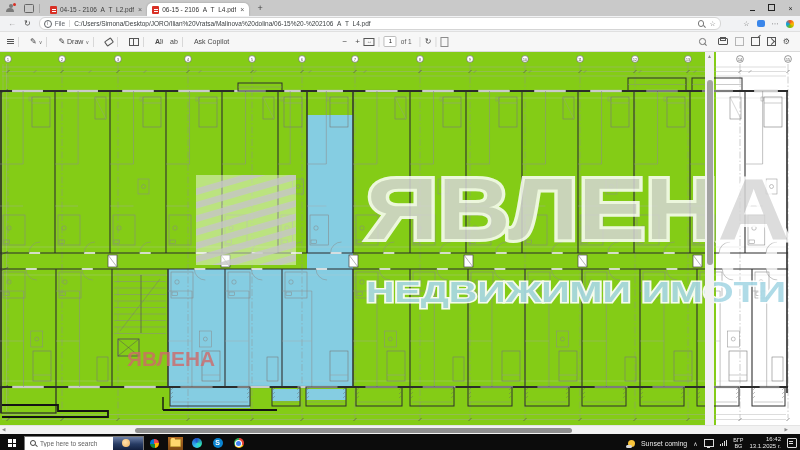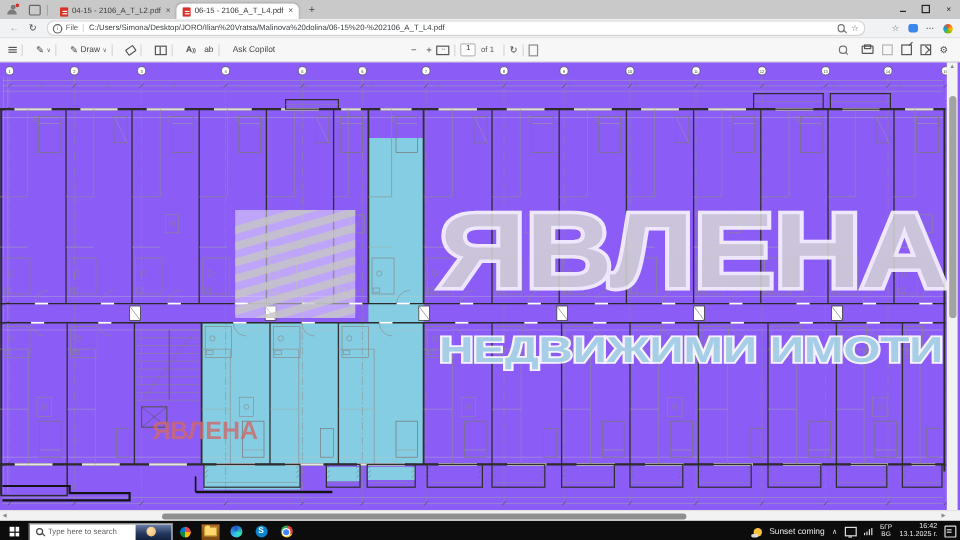--- a/index.html
+++ b/index.html
@@ -63,21 +63,21 @@
   .pdf-right{position:absolute;right:10px;top:0;height:19px;display:flex;align-items:center;gap:7px;color:#555;}
   .printer{display:inline-block;width:8px;height:5px;border:1px solid #555;border-radius:1px;position:relative;}
   .printer:before{content:"";position:absolute;left:1.5px;top:-2.5px;width:4px;height:2px;border:1px solid #555;}
   .save{display:inline-block;width:7px;height:7px;border:1px solid #b5b5b5;position:relative;}
   .saveedit{display:inline-block;width:7px;height:7px;border:1px solid #555;position:relative;}
   .saveedit:after{content:"";position:absolute;right:-2px;top:-2px;width:4px;height:1px;background:#555;transform:rotate(-45deg);}
   .fullscr{display:inline-block;width:7px;height:7px;border:1px solid #555;position:relative;}
   .fullscr:after{content:"";position:absolute;left:1px;top:1px;width:4px;height:4px;border-top:1px solid #555;border-right:1px solid #555;transform:rotate(45deg);}
   .gear{font-size:8px;}
   
-  .content{position:relative;width:800px;height:373px;background:#8b5cf6;}
+  .content{position:relative;width:716px;height:373px;background:#84cc16;}
   .vscroll{position:absolute;right:2px;top:0;width:9px;height:373px;background:#f2f2f2;}
   .vscroll .arrow{position:absolute;top:1px;left:0;width:9px;text-align:center;font-size:5px;color:#8a8a8a;}
   .vthumb{position:absolute;left:1.5px;top:28px;width:6px;height:185px;background:#a3a3a3;border-radius:3px;}
   .hscroll{position:relative;width:800px;height:8px;background:#f2f2f2;border-top:1px solid #e4e4e4;}
   .hthumb{position:absolute;left:135px;top:1.5px;width:437px;height:5px;background:#8f8f8f;border-radius:2.5px;}
   .harrow{position:absolute;top:1px;font-size:4.5px;color:#8a8a8a;}
   
   .taskbar{height:18px;background:#0c0c0c;color:#e8e8e8;font-size:7px;display:flex;align-items:center;position:relative;}
   .startbtn{width:24px;display:flex;justify-content:center;}
   .winlogo{display:grid;grid-template-columns:3.5px 3.5px;grid-template-rows:3.5px 3.5px;gap:1px;}

